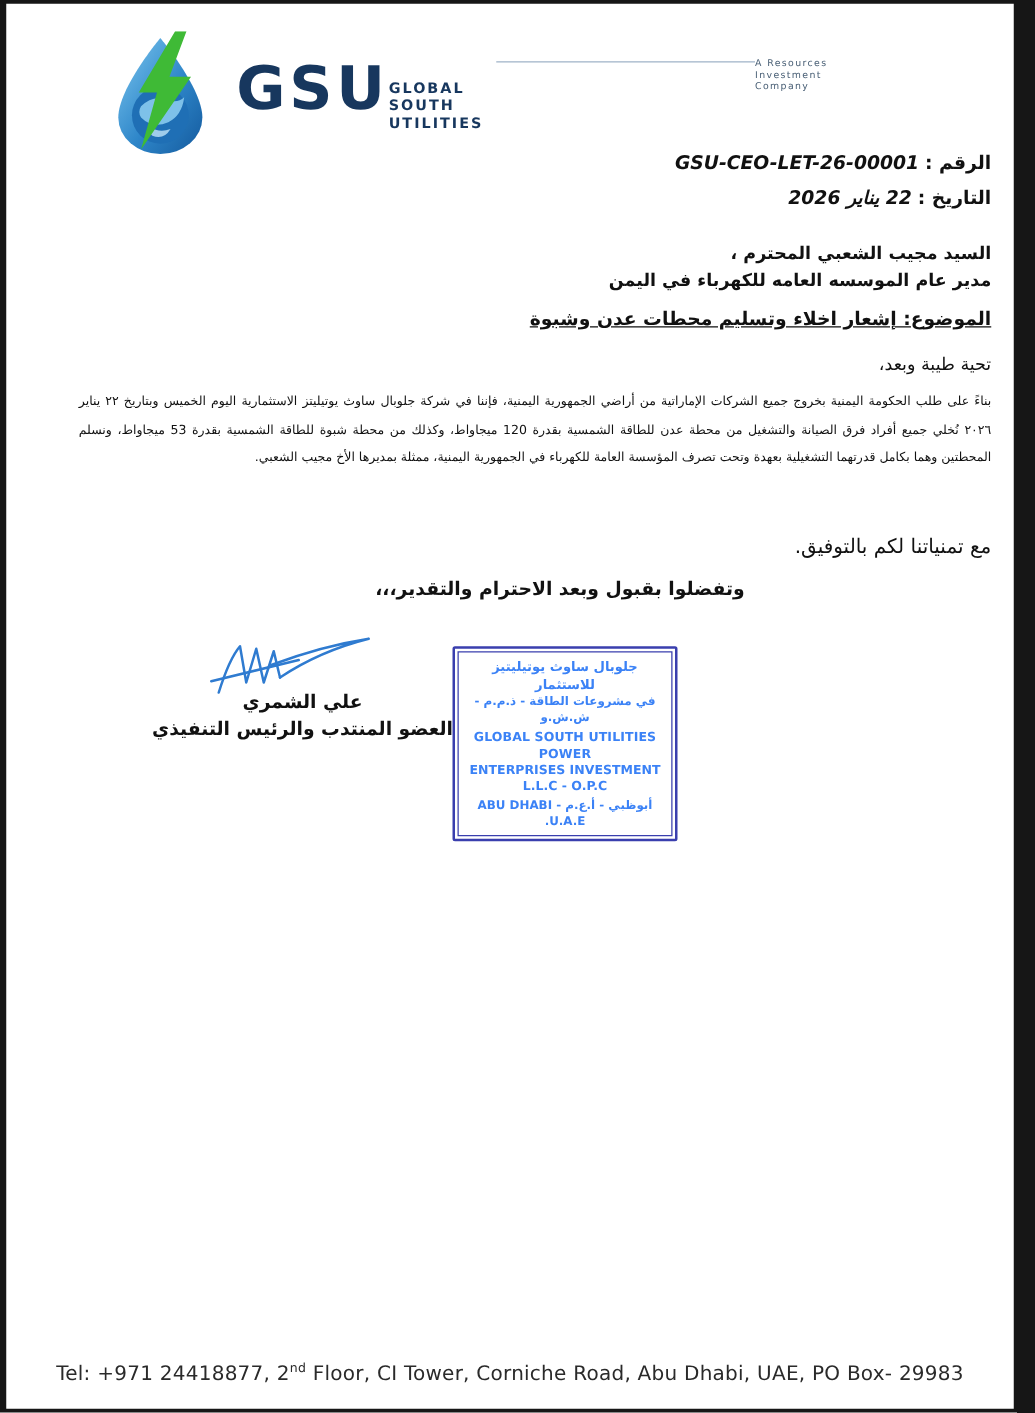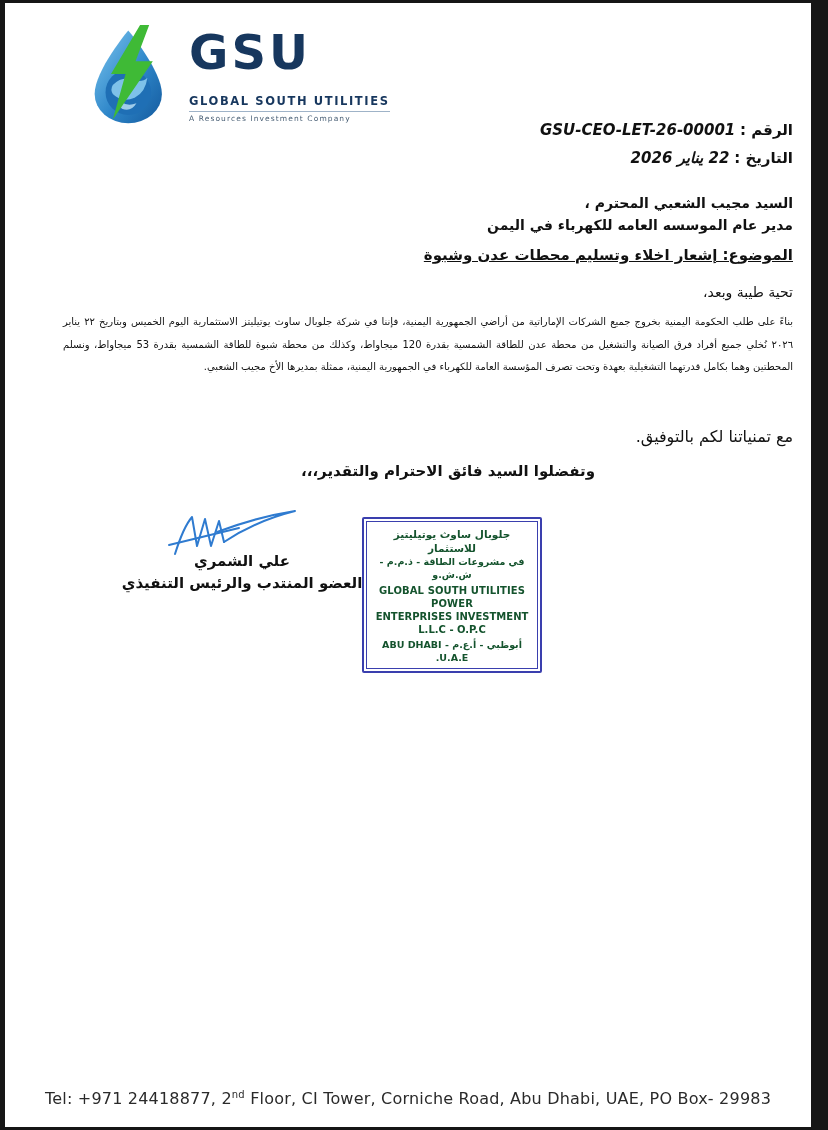--- a/index.html
+++ b/index.html
@@ -9,21 +9,21 @@
     font-family:"DejaVu Sans","Liberation Sans",sans-serif;
     position:relative;overflow:hidden;
   }
   .page{
     position:absolute;left:5px;top:3px;width:806px;height:1124px;
     background:#ffffff;color:#1a1a1a;
   }
   
   .logo{position:absolute;left:78px;top:22px;display:flex;align-items:center;gap:10px;}
   .logo-mark{width:96px;height:100px;}
-  .logo-text{display:flex;flex-direction:column;}
+  .logo-text{display:flex;flex-direction:row;}
   .logo-acronym{
     font-size:48px;font-weight:800;color:#17375e;letter-spacing:3px;line-height:1.05;
   }
   .logo-name{
     font-size:11.5px;font-weight:700;color:#17375e;letter-spacing:1.6px;margin-top:17px;
   }
   .logo-sep{height:1px;background:#9fb3c8;margin:3px 0 2px 0;width:100%;}
   .logo-tagline{
     font-size:7.5px;font-weight:500;color:#4a6076;letter-spacing:1.1px;
   }
@@ -60,21 +60,21 @@
   .signatory{position:absolute;left:112px;top:549px;width:250px;text-align:center;direction:rtl;}
   .signatory .name{font-size:15px;font-weight:800;color:#111;}
   .signatory .title{font-size:15px;font-weight:800;color:#111;margin-top:4px;}
   
   .stamp{
     position:absolute;left:357px;top:514px;width:172px;
     border:2px solid #3a3fae;border-radius:2px;padding:2px;
     box-shadow:0 0 0 1px #ffffff inset;
   }
   .stamp-inner{
-    border:1px solid #3a3fae;padding:5px 3px 4px 3px;text-align:center;color:#14532d;
+    border:1px solid #3a3fae;padding:5px 3px 4px 3px;text-align:center;color:#3b82f6;
   }
   .stamp-ar1{font-size:10.5px;font-weight:800;direction:rtl;line-height:14px;}
   .stamp-ar2{font-size:9.5px;font-weight:800;direction:rtl;line-height:13px;}
   .stamp-en1{font-size:10px;font-weight:800;line-height:13px;margin-top:3px;letter-spacing:0.1px;}
   .stamp-en2{font-size:10px;font-weight:800;line-height:13px;}
   .stamp-llc{font-size:10px;font-weight:800;line-height:13px;}
   .stamp-city{font-size:9.5px;font-weight:800;direction:rtl;line-height:13px;margin-top:2px;}
   
   .footer{
     position:absolute;top:1086px;left:0;width:100%;text-align:center;
@@ -127,21 +127,21 @@
   </div>
 
   <div class="subject">الموضوع: إشعار اخلاء وتسليم محطات عدن وشبوة</div>
 
   <div class="greeting">تحية طيبة وبعد،</div>
 
   <div class="body-par">بناءً على طلب الحكومة اليمنية بخروج جميع الشركات الإماراتية من أراضي الجمهورية اليمنية، فإننا في شركة جلوبال ساوث يوتيليتز الاستثمارية اليوم الخميس وبتاريخ ٢٢ يناير ٢٠٢٦ نُخلي جميع أفراد فرق الصيانة والتشغيل من محطة عدن للطاقة الشمسية بقدرة 120 ميجاواط، وكذلك من محطة شبوة للطاقة الشمسية بقدرة 53 ميجاواط، ونسلم المحطتين وهما بكامل قدرتهما التشغيلية بعهدة وتحت تصرف المؤسسة العامة للكهرباء في الجمهورية اليمنية، ممثلة بمديرها الأخ مجيب الشعبي.</div>
 
   <div class="wishes">مع تمنياتنا لكم بالتوفيق.</div>
 
-  <div class="closing">وتفضلوا السيد فائق الاحترام والتقدير،،،</div>
+  <div class="closing">وتفضلوا بقبول وبعد الاحترام والتقدير،،،</div>
 
   <svg class="signature-svg" viewBox="0 0 135 58" xmlns="http://www.w3.org/2000/svg">
     <g fill="none" stroke="#2f7bd0" stroke-width="2" stroke-linecap="round" stroke-linejoin="round">
       <path d="M8,54 C13,38 19,24 25,17 L30,46 L38,19 L44,46 L52,21 L57,42"></path>
       <path d="M2,45 L72,28"></path>
       <path d="M57,42 C75,30 100,18 128,11 C102,15 74,23 50,32"></path>
     </g>
   </svg>
 
   <div class="signatory">

